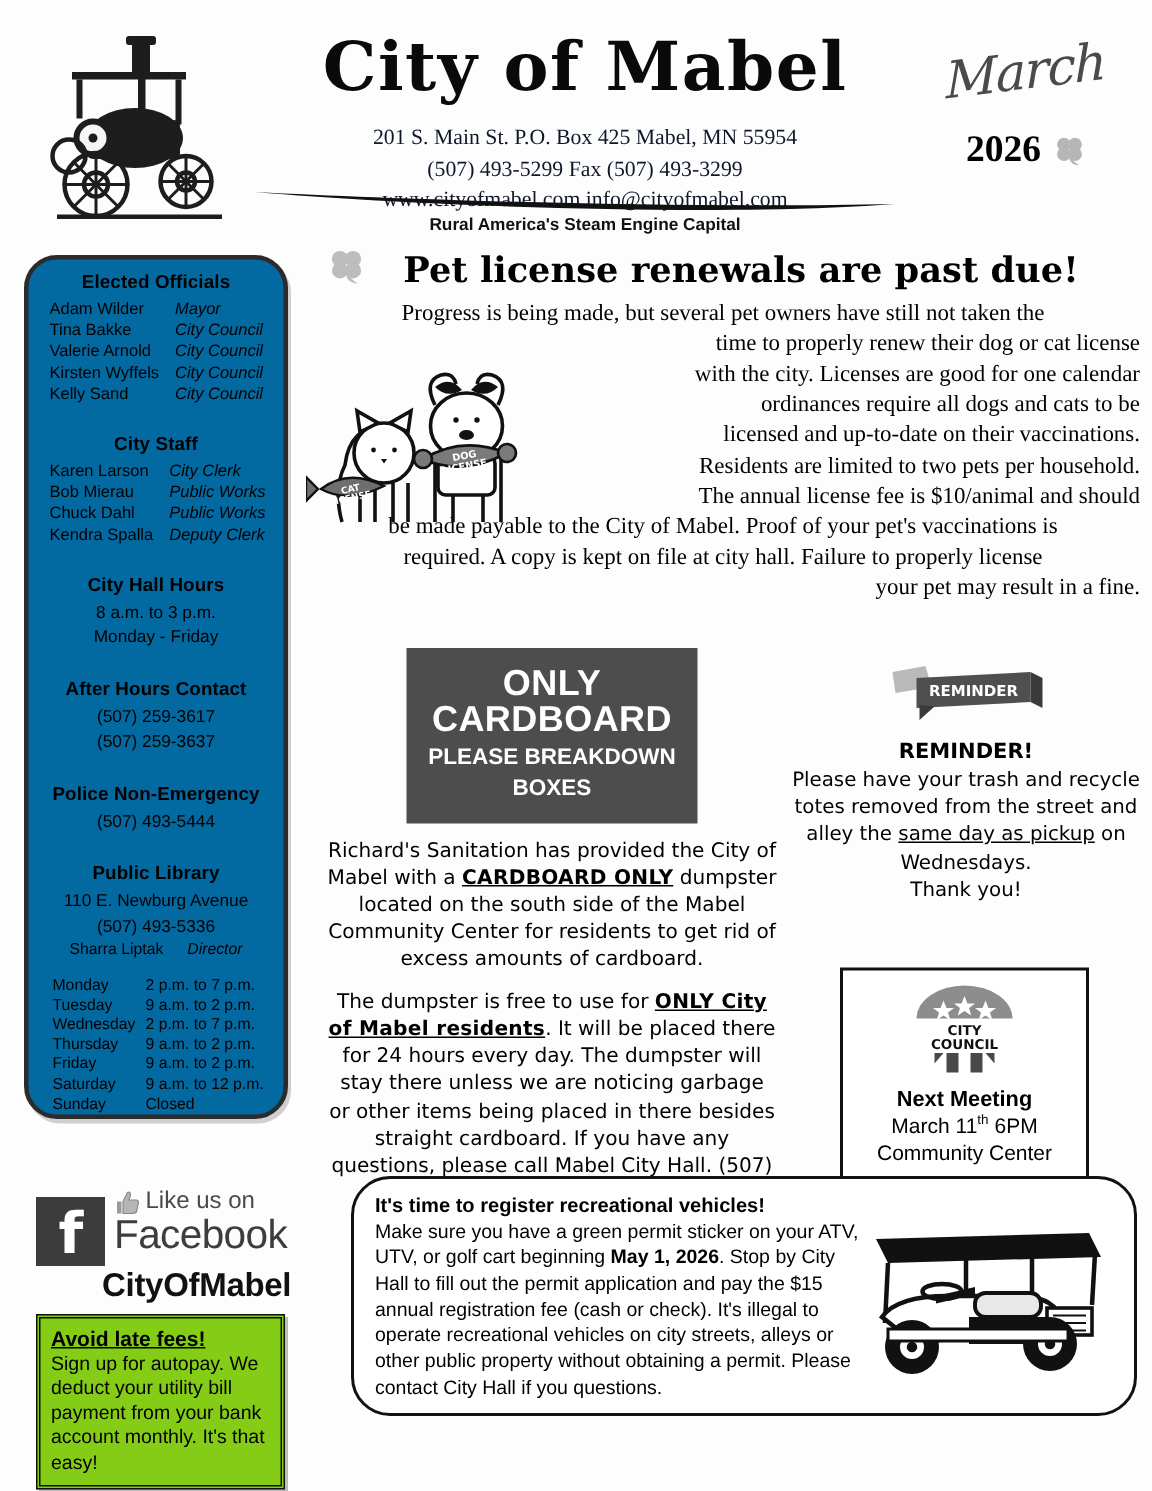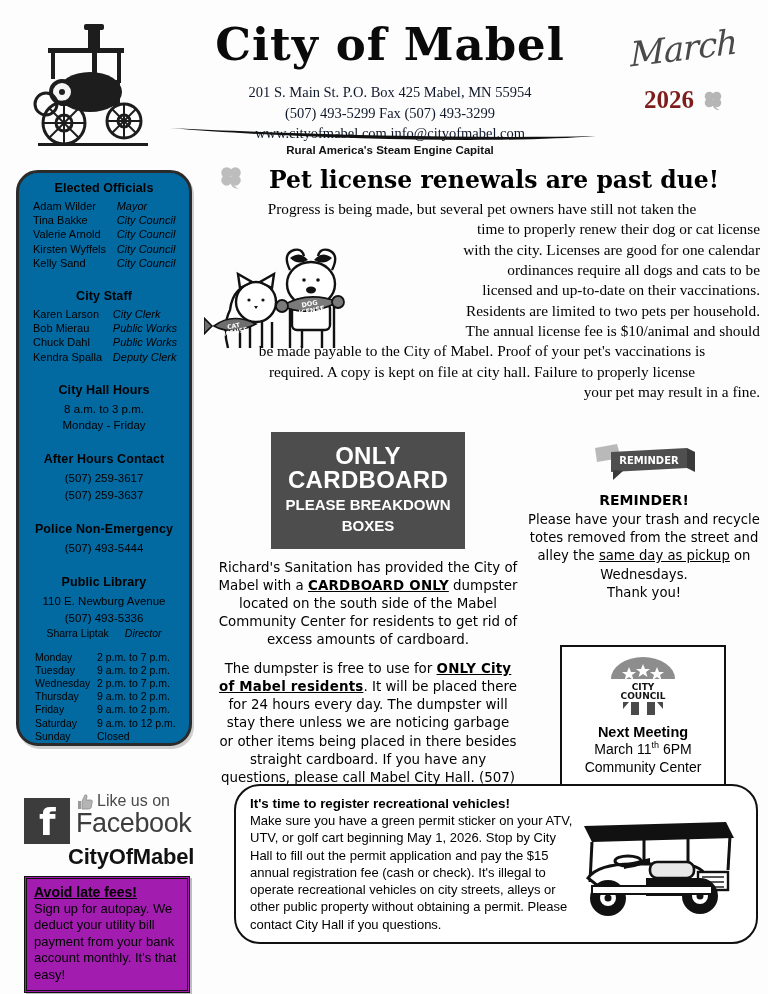--- a/index.html
+++ b/index.html
@@ -83,21 +83,21 @@
     color: #4a4a4a;
     transform: rotate(-7deg) skewX(-6deg);
     display: inline-block;
     letter-spacing: -1px;
   }
   .year-row {
     margin-top: 18px;
     font-family: "Liberation Serif", serif;
     font-size: 25px;
     font-weight: bold;
-    color: #7f1d1d;
+    color: #000000;
     display: flex;
     align-items: center;
     justify-content: center;
     gap: 8px;
   }
   .clover { width: 22px; height: 22px; opacity: .55; }
 
   
   .sidebar {
     position: absolute;
@@ -318,21 +318,21 @@
     color: #111;
     letter-spacing: -.2px;
   }
 
   
   .autopay-box {
     position: absolute;
     left: 24px; top: 876px;
     width: 166px;
     border: 3px double #111;
-    background: #a21caf;
+    background: #84cc16;
     padding: 5px 7px 7px;
     box-sizing: border-box;
     box-shadow: 2px 2px 0 #bdbdbd;
   }
   .autopay-title {
     font-weight: bold;
     font-size: 14px;
     text-decoration: underline;
     margin-bottom: 1px;
   }
@@ -356,21 +356,21 @@
   .rv-title {
     font-weight: bold;
     font-size: 13.4px;
     margin-bottom: 1px;
   }
   .rv-body {
     font-size: 13px;
     line-height: 1.33;
     width: 324px;
   }
-  .rv-body b { font-weight: normal; }
+  .rv-body b { font-weight: bold; }
   .rv-art {
     position: absolute;
     right: 10px; top: 22px;
     width: 180px; height: 112px;
   }
 </style>
 </head>
 <body>
 
 <div class="page">

